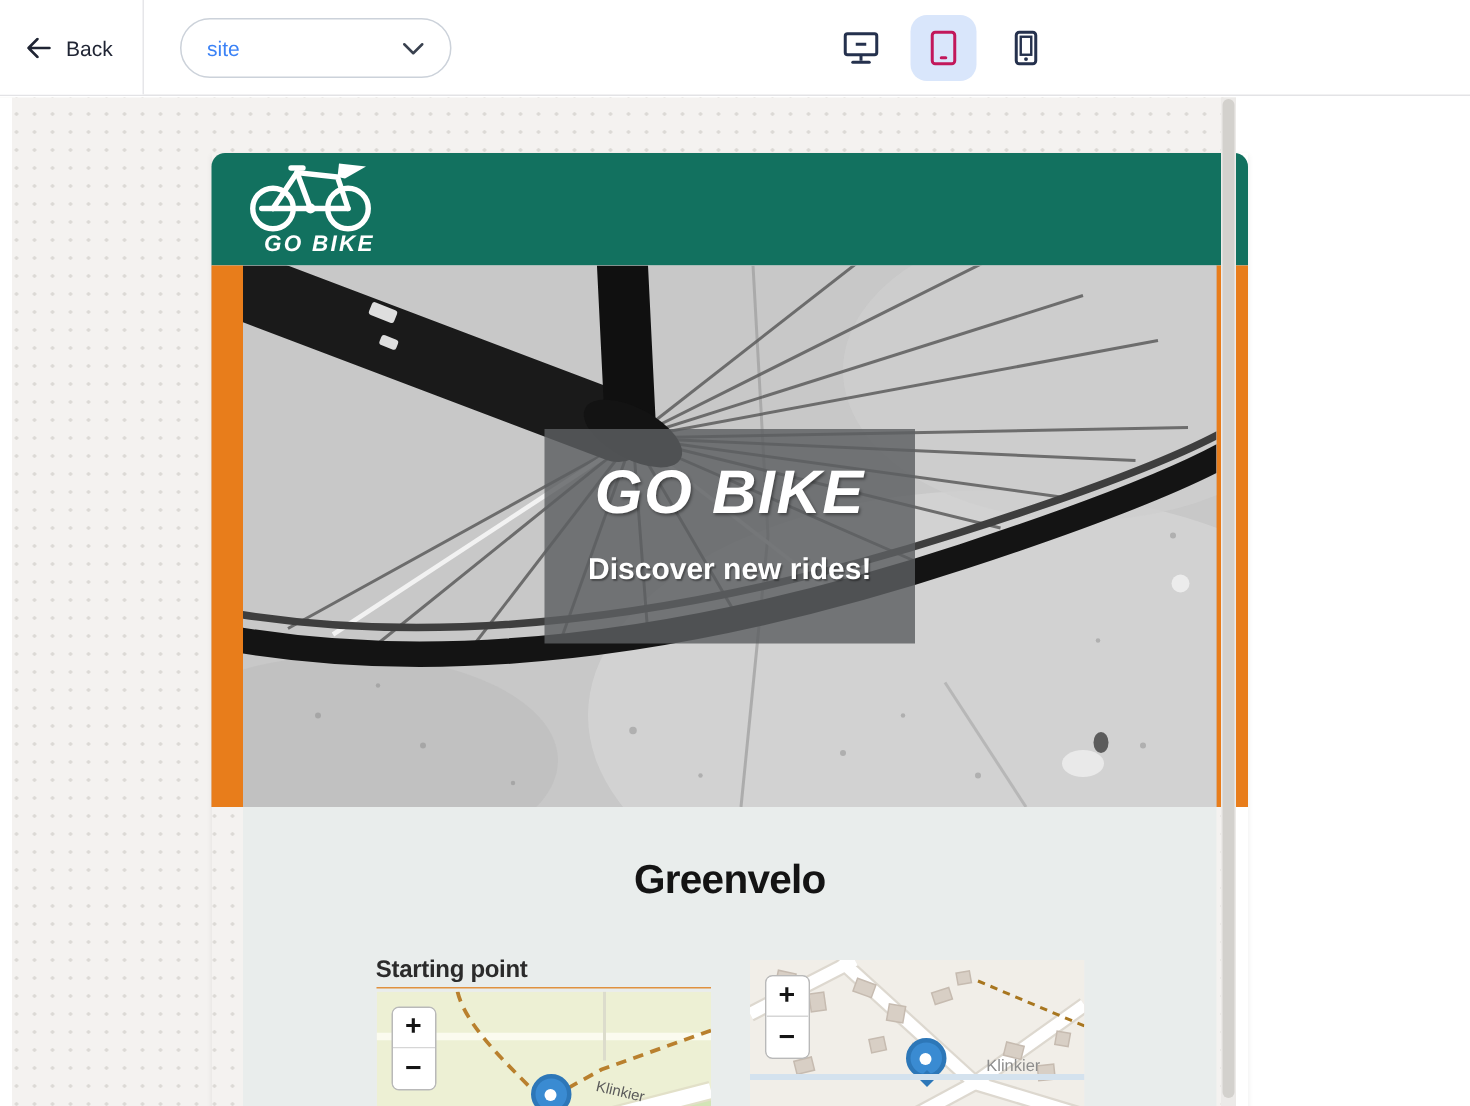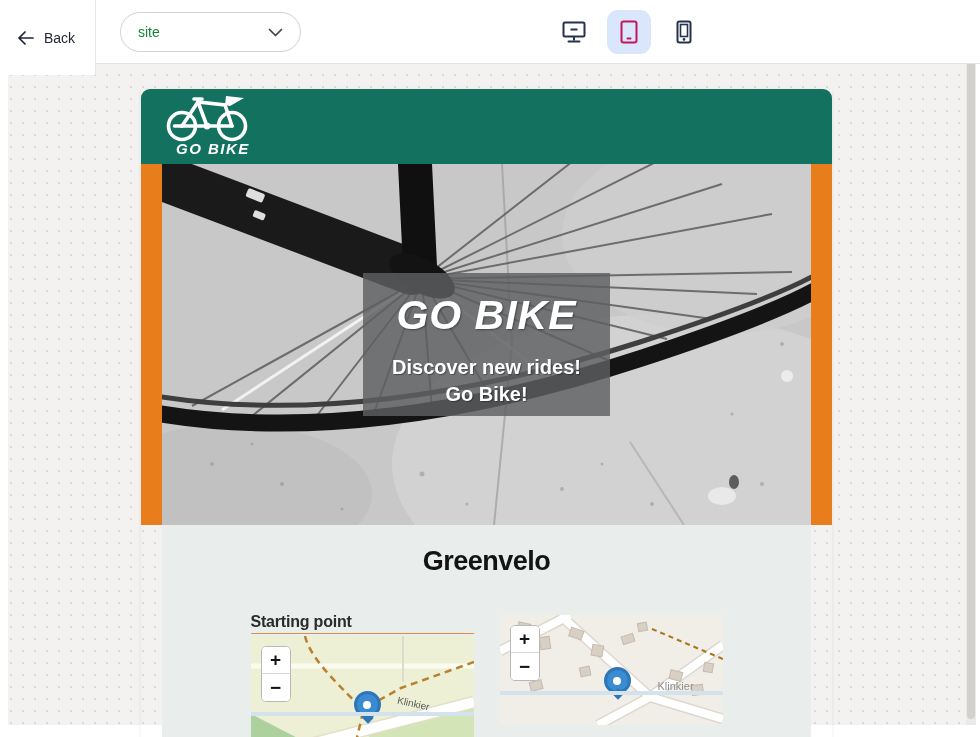--- a/index.html
+++ b/index.html
@@ -2,38 +2,38 @@
 <html><head>
 <meta charset="utf-8">
 <style>
   * { margin:0; padding:0; box-sizing:border-box; }
   html,body { width:980px; height:737px; overflow:hidden; background:#fff;
               font-family:"Liberation Sans", sans-serif; }
 
   
   .toolbar { position:absolute; top:0; left:0; width:980px; height:64px;
              background:#fff; border-bottom:1px solid #e3e3e6; z-index:20; }
-  .back-section { position:absolute; left:0; top:0; width:96px; height:75px;
+  .back-section { position:absolute; left:0; top:0; width:96px; height:63px;
                   border-right:1px solid #e6e6e9; display:flex; align-items:center;
                   gap:9px; padding-left:17px; cursor:pointer; background:#fff; border:none; border-right:1px solid #e6e6e9;}
   .back-label { font-size:14px; color:#1f2433; }
   .dropdown { position:absolute; left:120px; top:12px; width:181px; height:40px;
               border:1px solid #ccd2da; border-radius:20px; background:#fff;
               display:flex; align-items:center; justify-content:space-between;
               padding:0 17px; cursor:pointer; }
-  .dropdown-value { font-size:14px; color:#15803d; }
+  .dropdown-value { font-size:14px; color:#3b82f6; }
   .devices { position:absolute; left:552px; top:10px; height:44px;
              display:flex; align-items:center; gap:11px; }
   .device-btn { width:44px; height:44px; border:none; background:transparent;
                 border-radius:11px; display:flex; align-items:center;
                 justify-content:center; cursor:pointer; }
   .device-btn.selected { background:#d9e6fb; }
 
   
-  .canvas { position:absolute; top:52px; left:0; width:976px; height:673px;
+  .canvas { position:absolute; top:65px; left:0; width:824px; height:673px;
             background-color:#f4f2f0;
             background-image:radial-gradient(circle, #dbd9d5 1px, transparent 1.3px);
             background-size:12px 12px; background-position:5px 5px; }
   .canvas-left-gutter { position:absolute; left:0; top:0; width:8px; height:100%;
                         background:#fff; }
   .scrollbar { position:absolute; right:0; top:0; width:10px; height:100%;
                background:#eceae8; }
   .scrollbar-thumb { position:absolute; right:1px; top:1px; width:8px; height:99%;
                      background:#d3d1cd; border-radius:4px; }
 
@@ -51,21 +51,21 @@
   .hero-photo { position:absolute; left:0; top:0; width:649px; height:361px; }
   .hero-overlay { position:absolute; left:201px; top:109px; width:247px; height:143px;
                   background:rgba(93,95,97,0.82); color:#fff; text-align:center; }
   .hero-title { margin-top:19px; font-size:41px; font-weight:800; font-style:italic;
                 letter-spacing:1px; text-shadow:1px 1px 2px rgba(0,0,0,0.4); }
   .hero-tagline { margin-top:15px; font-size:20px; font-weight:700;
                   line-height:1.35; text-shadow:1px 1px 1px rgba(0,0,0,0.35); }
 
   
   .trip-section { margin:0 21px; background:#e9edec; height:240px; }
-  .section-title { padding-top:20px; text-align:center; font-size:27px; line-height:32px;
+  .section-title { padding-top:32px; text-align:center; font-size:27px; line-height:32px;
                    font-weight:800; color:#141414; letter-spacing:-0.5px; }
   .columns { width:472px; margin:36px auto 0; display:flex; gap:26px; }
   .col { width:223px; }
   .map-label { font-size:16px; font-weight:800; color:#2b2b2b; letter-spacing:-0.2px;
                padding-bottom:1px; border-bottom:1.5px solid #e0913f; height:21px; }
   .map { position:relative; margin-top:2px; width:223px; height:110px;
          overflow:hidden; background:#eee; }
   .map svg { position:absolute; left:0; top:0; }
   .zoomctl { position:absolute; left:10px; top:10px; width:30px;
              background:#fff; border:1px solid #b9b9b9; border-radius:5px;
@@ -223,21 +223,20 @@
           <rect x="82" y="28" width="18" height="9" rx="2"></rect>
           <rect x="96" y="46" width="12" height="7" rx="2"></rect>
         </g>
         <ellipse cx="260" cy="112" rx="36" ry="17" transform="rotate(28 260 112)" fill="#131313"></ellipse>
       </svg>
 
       <div class="hero-overlay">
         <div class="hero-title">GO BIKE</div>
         <div class="hero-tagline">
           <div>Discover new rides!</div>
-          <div>Go Bike!</div>
         </div>
       </div>
     </div>
 
     <div class="trip-section">
       <div class="section-title">Greenvelo</div>
 
       <div class="columns">
 
         <div class="col">

